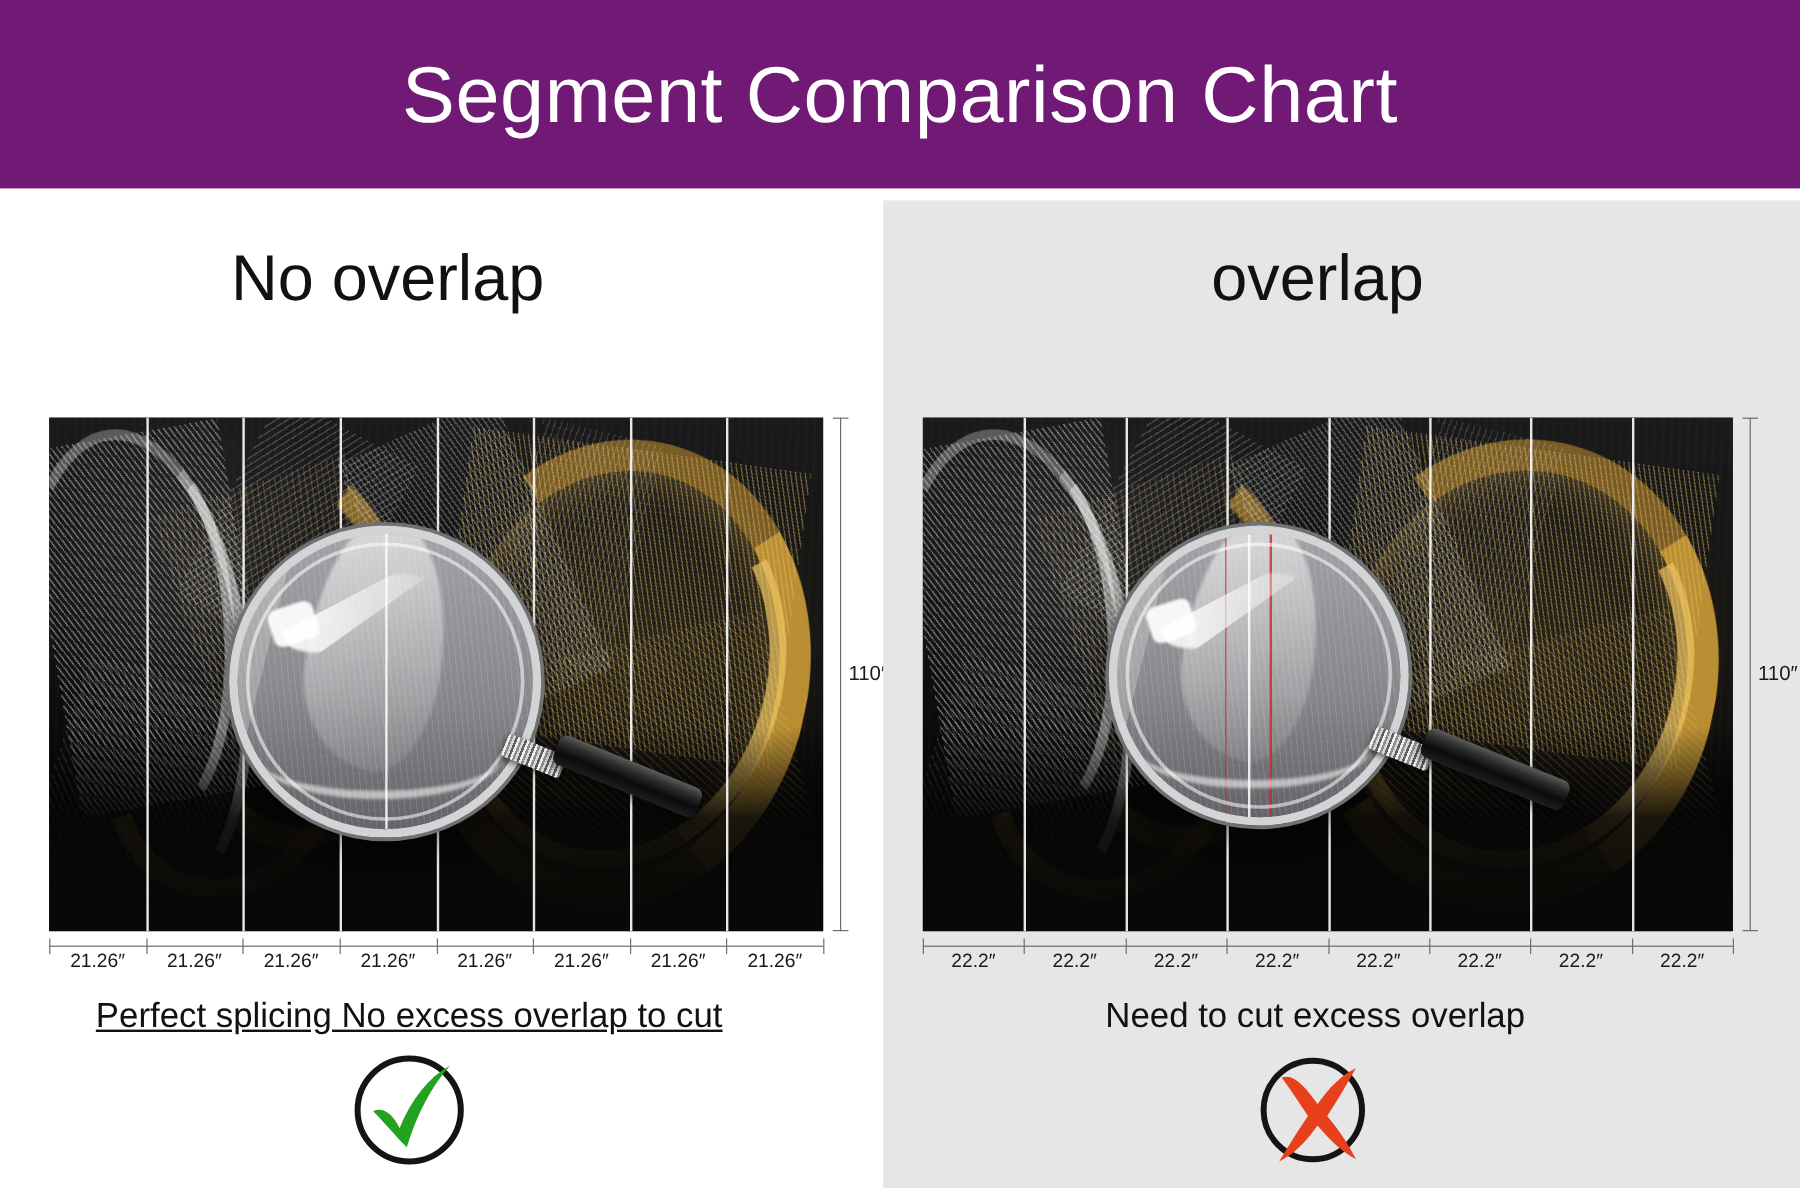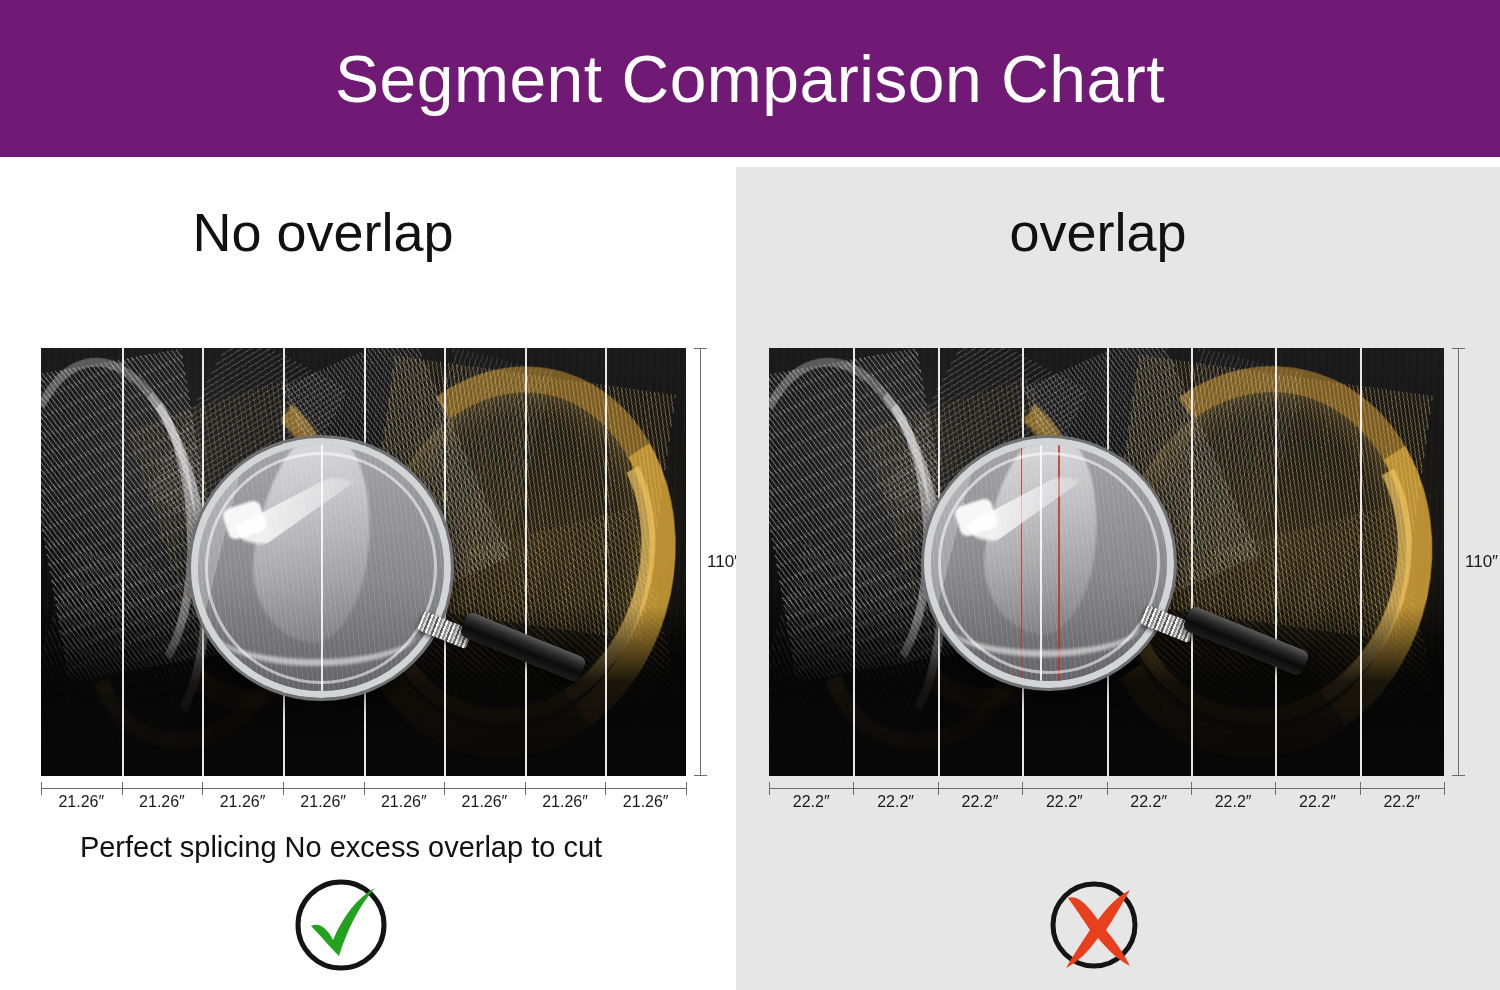--- a/index.html
+++ b/index.html
@@ -335,21 +335,21 @@
   .mag-right .mag-handle  { left: 258px; top: 190px; transform: rotate(22deg); }
 
   
   .caption {
     position: absolute;
     top: 664px; width: 100%;
     text-align: center;
     font-size: 29px;
     color: #111111;
   }
-  .panel-left  .caption { padding-right: 54px; }
+  .panel-left  .caption { padding-right: 54px; text-decoration: underline; }
   .panel-right .caption { padding-right: 44px; }
 
   .verdict {
     position: absolute;
     top: 705px;
     width: 100%;
     display: flex; justify-content: center;
   }
   .panel-left  .verdict { padding-right: 54px; }
   .panel-right .verdict { padding-right: 44px; }
@@ -531,20 +531,21 @@
         </div>
 
         <div class="dim-v">
           <div class="axis-v"></div>
           <div class="cap cap-top"></div>
           <div class="cap cap-bot"></div>
           <div class="height-label">110″</div>
         </div>
       </div>
 
+      <div class="caption">Need to cut excess overlap</div>
 
       <div class="verdict">
         <svg width="104" height="104" viewBox="0 0 104 104">
           <circle cx="50" cy="53" r="41" fill="none" stroke="#141414" stroke-width="5"></circle>
           <path d="M24 26 C34 22 44 34 54 48 C64 34 74 24 86 18 C78 32 70 46 62 58 C72 70 80 82 86 94 C74 88 64 78 54 66 C44 80 34 90 22 96 C30 82 38 70 46 58 C38 46 30 34 24 26 Z" fill="#e8401c"></path>
         </svg>
       </div>
     </div>
 
   </div>

